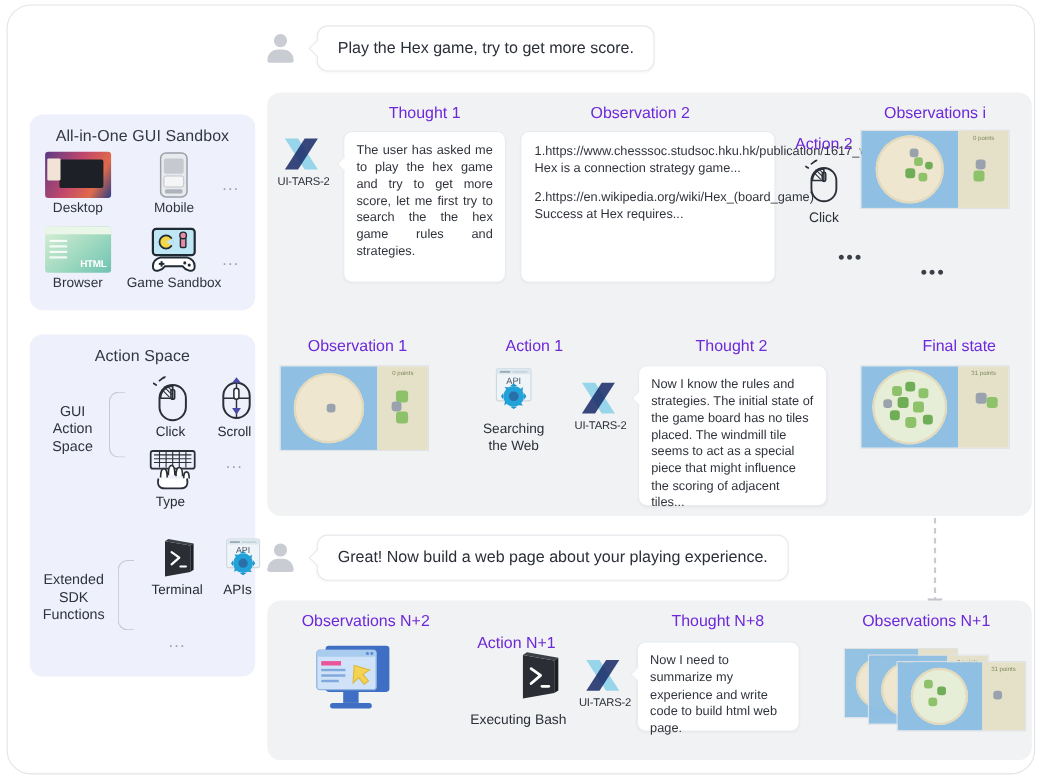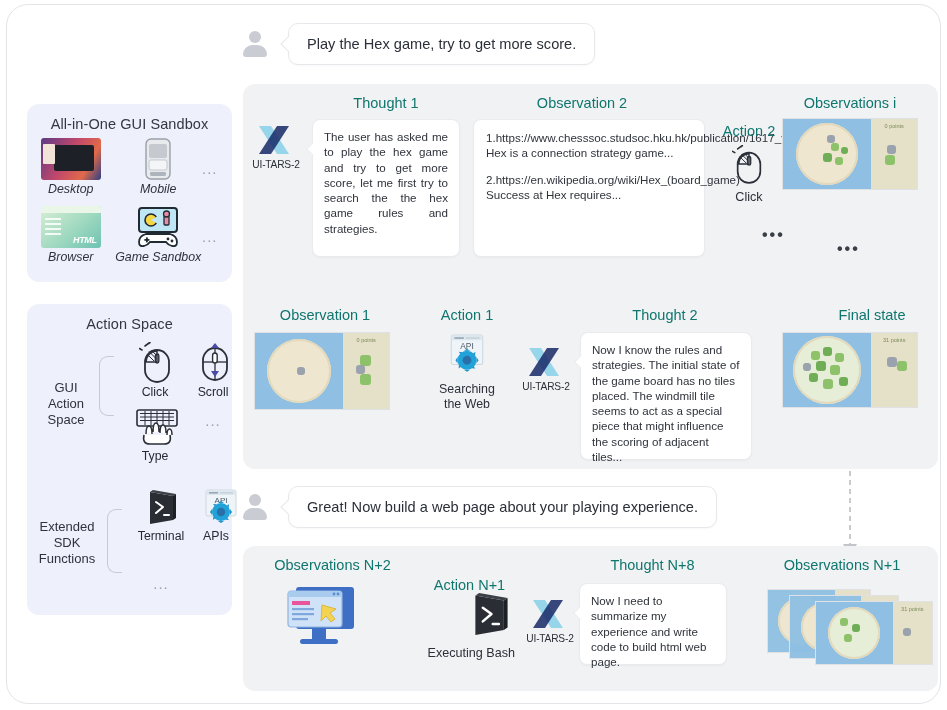--- a/index.html
+++ b/index.html
@@ -53,21 +53,21 @@
     letter-spacing: .1px;
   }
   .sb-grid {
     position: absolute;
     left: 0; top: 34px;
     width: 100%;
     display: grid;
     grid-template-columns: 1fr 1fr 30px;
     row-gap: 6px;
   }
-  .sb-cell { text-align: center; font-style: italic; }
+  .sb-cell { text-align: center; }
   .sb-label {
     font-size: 12.4px;
     color: #2e333d;
     margin-top: 2px;
   }
   .sb-dots {
     font-size: 15px;
     color: #9aa0ad;
     letter-spacing: 1px;
     line-height: 62px;
@@ -147,21 +147,21 @@
     content:"";
     position:absolute; left:-6px; top:50%; margin-top:-6px;
     width:11px; height:11px; background:#ffffff;
     border-left:1px solid #e6e8ec; border-bottom:1px solid #e6e8ec;
     transform: rotate(45deg);
   }
 
   .node-title {
     position:absolute;
     font-size: 14.5px;
-    color: #0f766e;
+    color: #6d28d9;
     text-align:center;
     white-space: nowrap;
   }
   .textbox {
     position:absolute;
     background:#ffffff;
     border:1px solid #e9ebee;
     border-radius:8px;
     padding: 9px 11px;
     font-size: 11.6px;
@@ -280,21 +280,21 @@
         <div class="sb-label">Game Sandbox</div>
       </div>
 
       <div class="sb-dots">...</div>
     </div>
   </div>
 
   <div class="action-panel">
     <div class="panel-title">Action Space</div>
 
-    <div class="as-lbl" style="position:absolute;left:8px;top:76px;width:62px;">
+    <div class="as-lbl" style="position:absolute;left:8px;top:62px;width:62px;">
       <div>GUI</div>
       <div>Action</div>
       <div>Space</div>
     </div>
     <div style="position:absolute;left:72px;top:52px;width:14px;height:58px;border:1.3px solid #c4cad6;border-right:none;border-radius:9px 0 0 9px;"></div>
 
     <div style="position:absolute;left:100px;top:38px;width:56px;">
       <div class="ico-wrap">
         <svg width="36" height="42" viewBox="0 0 36 42">
           <path d="M6 4 l4 -3 M3 8 l-2.5 -1.5 M10 1.5 l1 -1" stroke="#2b2f38" stroke-width="1.6" stroke-linecap="round" fill="none"></path>
@@ -473,21 +473,21 @@
       <div class="tile gray" style="left:42px;top:34px;width:8px;height:8px;"></div>
     </div>
     <div class="panelside">
       <div class="pts">0 points</div>
       <div class="tile" style="left:17px;top:22px;width:11px;height:11px;"></div>
       <div class="tile gray" style="left:13px;top:32px;width:9px;height:9px;"></div>
       <div class="tile" style="left:17px;top:41px;width:11px;height:11px;"></div>
     </div>
   </div>
 
-  <div class="node-title" style="left:415px;top:302px;width:90px;">Action 1</div>
+  <div class="node-title" style="left:415px;top:302px;width:90px;text-align:right;">Action 1</div>
   <div style="position:absolute;left:425px;top:328px;width:70px;text-align:center;">
     <svg width="44" height="44" viewBox="0 0 42 42">
       <rect x="6" y="2" width="30" height="28" rx="2" fill="#eef4f8" stroke="#cdd8e0" stroke-width="1"></rect>
       <rect x="6" y="2" width="30" height="5" rx="2" fill="#dde7ee"></rect>
       <rect x="9" y="4" width="9" height="1.6" fill="#98a8b5"></rect>
       <rect x="20" y="4" width="13" height="1.6" fill="#c7d3dc"></rect>
       <text x="21" y="15" font-size="8" font-family="Liberation Sans, sans-serif" fill="#4a5a68" text-anchor="middle">API</text>
       <g transform="translate(21,26)">
         <path d="M0 -11 l3 2 h-6 z M0 11 l3 -2 h-6 z M-11 0 l2 3 v-6 z M11 0 l-2 3 v-6 z
                  M-8 -8 l3.5 .3 l-.3 3.5 z M8 8 l-3.5 -.3 l.3 -3.5 z M8 -8 l-.3 3.5 l-3.5 -.3 z M-8 8 l.3 -3.5 l3.5 .3 z" fill="#1f91c9"></path>

